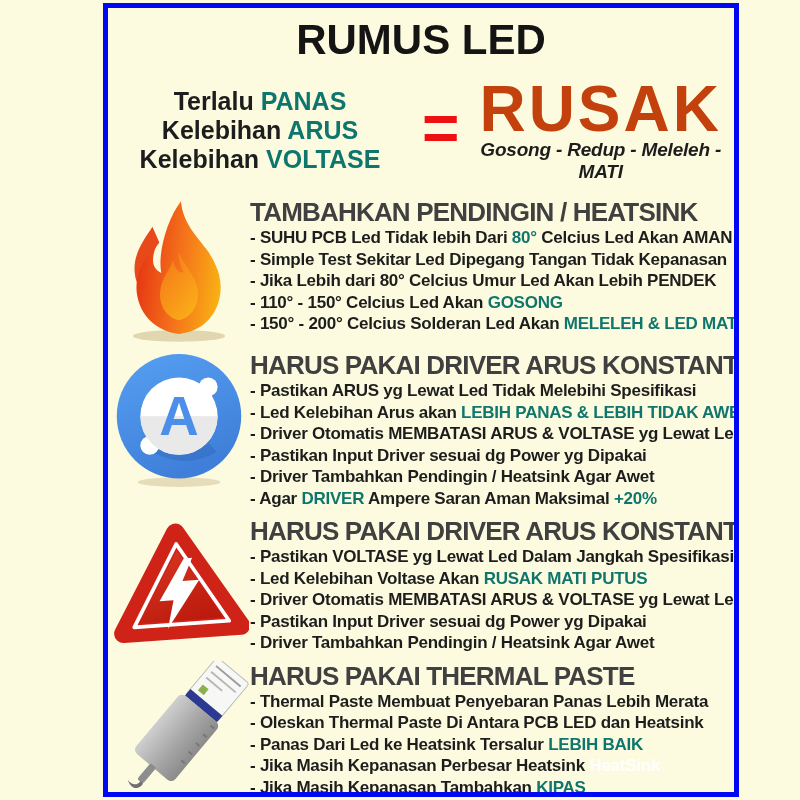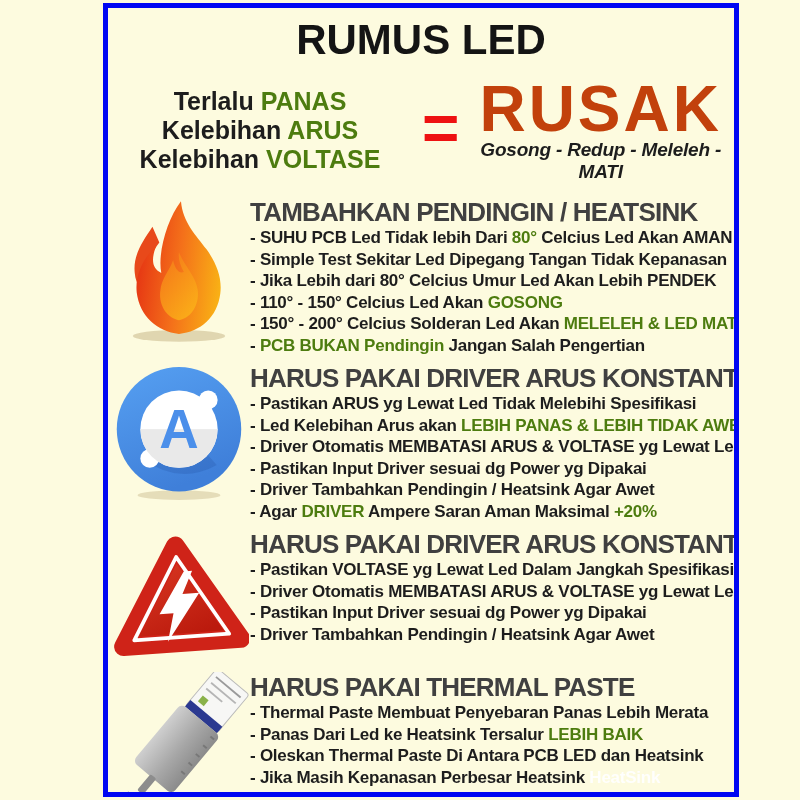--- a/index.html
+++ b/index.html
@@ -24,21 +24,21 @@
   .rusak{font-size:64px;line-height:58px;color:#c2410c;letter-spacing:3px;}
   .result-caption{font-size:19px;color:#1d1d1d;margin-top:1px;letter-spacing:-0.2px;font-style:italic;}
   
   .sections{margin-top:14px;}
   .section{display:flex;align-items:flex-start;margin-bottom:7px;}
   .icon-box{width:142px;flex:none;display:flex;justify-content:center;overflow:visible;}
   .sec-text{flex:1;min-width:0;}
   .sec-title{font-size:26px;line-height:30px;color:#404040;letter-spacing:-0.8px;white-space:nowrap;}
   .lines{font-size:17px;line-height:21.5px;color:#1d1d1d;letter-spacing:-0.25px;}
   .line{white-space:nowrap;}
-  .red{color:#4d7c0f;}
+  .red{color:#0f766e;}
   .watermark{color:rgba(255,255,255,0.92);}
 </style>
 </head>
 <body>
 
 <div class="frame">
 
   <h1 class="poster-title">RUMUS LED</h1>
 
   <div class="formula">
@@ -77,21 +77,20 @@
         </svg>
       </div>
       <div class="sec-text">
         <div class="sec-title">TAMBAHKAN PENDINGIN / HEATSINK</div>
         <div class="lines">
             <div class="line"><span>- SUHU PCB Led Tidak lebih Dari </span><span class="red">80°</span><span> Celcius Led Akan AMAN</span></div>
             <div class="line"><span>- Simple Test Sekitar Led Dipegang Tangan Tidak Kepanasan</span></div>
             <div class="line"><span>- Jika Lebih dari 80° Celcius Umur Led Akan Lebih PENDEK</span></div>
             <div class="line"><span>- 110° - 150° Celcius Led Akan </span><span class="red">GOSONG</span></div>
             <div class="line"><span>- 150° - 200° Celcius Solderan Led Akan </span><span class="red">MELELEH &amp; LED MATI</span></div>
-            <div class="line"><span>- </span><span class="red">PCB BUKAN Pendingin</span><span> Jangan Salah Pengertian</span></div>
           </div>
       </div>
     </div>
 
     <div class="section">
       <div class="icon-box">
         <svg width="132" height="138" viewBox="0 0 140 146" aria-hidden="true">
           <defs>
             <linearGradient id="blueGrad" x1="0" y1="0" x2="0.4" y2="1">
               <stop offset="0" stop-color="#56a0f2"></stop>
@@ -137,20 +136,21 @@
             <polygon points="75,16 138,120 12,120" fill="url(#redGrad)" stroke="#cf2318" stroke-width="20" stroke-linejoin="round"></polygon>
             <polygon points="75,28 126,114 24,114" fill="none" stroke="#ffffff" stroke-width="4" stroke-linejoin="round"></polygon>
             <path d="M82,44 L53,88 L68,88 L60,118 L97,68 L79,68 L91,44 Z" fill="#ffffff"></path>
           </g>
         </svg>
       </div>
       <div class="sec-text">
         <div class="sec-title">HARUS PAKAI DRIVER ARUS KONSTANT</div>
         <div class="lines">
             <div class="line"><span>- Pastikan VOLTASE yg Lewat Led Dalam Jangkah Spesifikasi</span></div>
+            <div class="line"><span>- Led Kelebihan Voltase Akan </span><span class="red">RUSAK MATI PUTUS</span></div>
             <div class="line"><span>- Driver Otomatis MEMBATASI ARUS &amp; VOLTASE yg Lewat Led</span></div>
             <div class="line"><span>- Pastikan Input Driver sesuai dg Power yg Dipakai</span></div>
             <div class="line"><span>- Driver Tambahkan Pendingin / Heatsink Agar Awet</span></div>
           </div>
       </div>
     </div>
 
     <div class="section">
       <div class="icon-box">
         <svg width="148" height="146" viewBox="0 0 150 148" aria-hidden="true">
@@ -176,22 +176,22 @@
             <line x1="94" y1="94" x2="99" y2="94" stroke="#777" stroke-width="2"></line>
             <rect x="71" y="117" width="8" height="22" rx="2" fill="#8d8d8d"></rect>
             <path d="M75,138 c1,7 -5,10 -11,8 c7,5 16,3 15,-7 Z" fill="#6f6f6f"></path>
           </g>
         </svg>
       </div>
       <div class="sec-text">
         <div class="sec-title">HARUS PAKAI THERMAL PASTE</div>
         <div class="lines">
             <div class="line"><span>- Thermal Paste Membuat Penyebaran Panas Lebih Merata</span></div>
+            <div class="line"><span>- Oleskan Thermal Paste Di Antara PCB LED dan Heatsink</span></div>
             <div class="line"><span>- Panas Dari Led ke Heatsink Tersalur </span><span class="red">LEBIH BAIK</span></div>
-            <div class="line"><span>- Oleskan Thermal Paste Di Antara PCB LED dan Heatsink</span></div>
             <div class="line"><span>- Jika Masih Kepanasan Perbesar Heatsink </span><span class="watermark">HeatSink</span></div>
             <div class="line"><span>- Jika Masih Kepanasan Tambahkan </span><span class="red">KIPAS</span></div>
           </div>
       </div>
     </div>
 
   </div>
 </div>
 
 </body></html>

